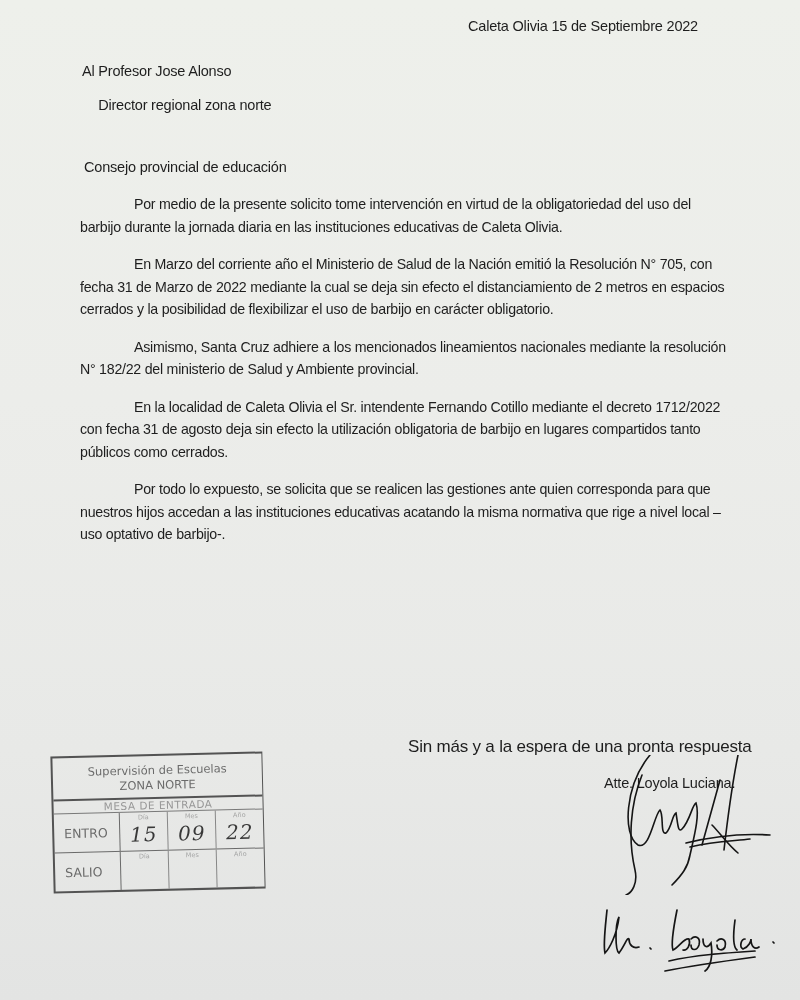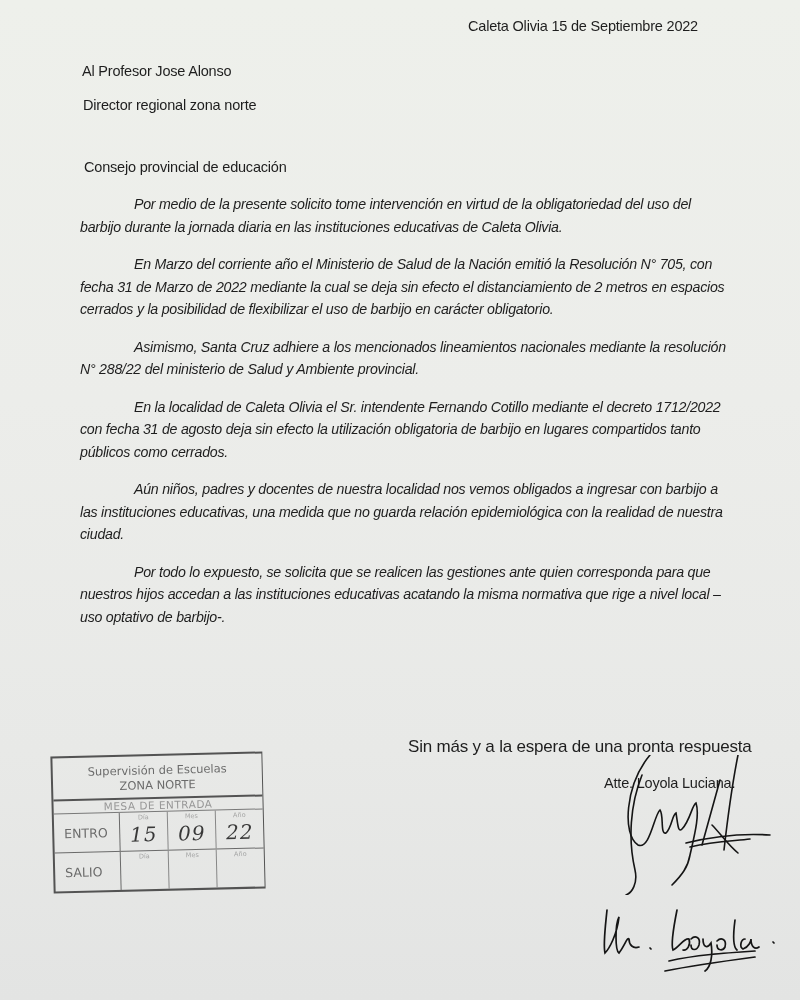--- a/index.html
+++ b/index.html
@@ -15,27 +15,27 @@
   }
   .date-line {
     position: absolute; left: 468px; top: 18px;
     font-size: 14.5px; letter-spacing: -0.2px;
   }
   .recipient {
     position: absolute; left: 82px; top: 61px;
     font-size: 14.5px; letter-spacing: -0.2px;
   }
   .recipient div { height: 34px; line-height: 20px; }
-  .recipient div:nth-child(2) { padding-left: 1px; }
+  .recipient div:nth-child(2) { padding-left: 1px; text-align: center; }
   .recipient div:nth-child(3) { padding-left: 2px; margin-top: 28px; }
   .body-text {
     position: absolute; left: 80px; top: 193px; width: 650px;
     font-size: 14.2px; letter-spacing: -0.25px; line-height: 22.5px;
   }
-  .para { text-indent: 54px; margin-bottom: 15px; font-style: italic; }
+  .para { text-indent: 54px; margin-bottom: 15px; }
   .closing {
     position: absolute; left: 408px; top: 737px;
     font-size: 17px; letter-spacing: -0.2px;
   }
   .attn {
     position: absolute; left: 604px; top: 775px;
     font-size: 14.5px; letter-spacing: -0.2px;
   }
   .stamp {
     position: absolute; left: 52px; top: 754px; width: 212px; height: 137px;
@@ -77,23 +77,22 @@
 
   <div class="recipient">
     <div>Al Profesor Jose Alonso</div>
     <div>Director regional zona norte</div>
     <div>Consejo provincial de educación</div>
   </div>
 
   <div class="body-text">
     <p class="para">Por medio de la presente solicito tome intervención en virtud de la obligatoriedad del uso del barbijo durante la jornada diaria en las instituciones educativas de Caleta Olivia.</p>
     <p class="para">En Marzo del corriente año el Ministerio de Salud de la Nación emitió la Resolución N° 705, con fecha 31 de Marzo de 2022 mediante la cual se deja sin efecto el distanciamiento de 2 metros en espacios cerrados y la posibilidad de flexibilizar el uso de barbijo en carácter obligatorio.</p>
-    <p class="para">Asimismo, Santa Cruz adhiere a los mencionados lineamientos nacionales mediante la resolución N° 288/22 del ministerio de Salud y Ambiente provincial.</p>
+    <p class="para">Asimismo, Santa Cruz adhiere a los mencionados lineamientos nacionales mediante la resolución N° 182/22 del ministerio de Salud y Ambiente provincial.</p>
     <p class="para">En la localidad de Caleta Olivia el Sr. intendente Fernando Cotillo mediante el decreto 1712/2022 con fecha 31 de agosto deja sin efecto la utilización obligatoria de barbijo en lugares compartidos tanto públicos como cerrados.</p>
-    <p class="para">Aún niños, padres y docentes de nuestra localidad nos vemos obligados a ingresar con barbijo a las instituciones educativas, una medida que no guarda relación epidemiológica con la realidad de nuestra ciudad.</p>
     <p class="para">Por todo lo expuesto, se solicita que se realicen las gestiones ante quien corresponda para que nuestros hijos accedan a las instituciones educativas acatando la misma normativa que rige a nivel local – uso optativo de barbijo-.</p>
   </div>
 
   <div class="closing">Sin más y a la espera de una pronta respuesta</div>
   <div class="attn">Atte. Loyola Luciana.</div>
 
   <div class="stamp">
     <div class="stamp-header">
       <div>Supervisión de Escuelas</div>
       <div>ZONA NORTE</div>

